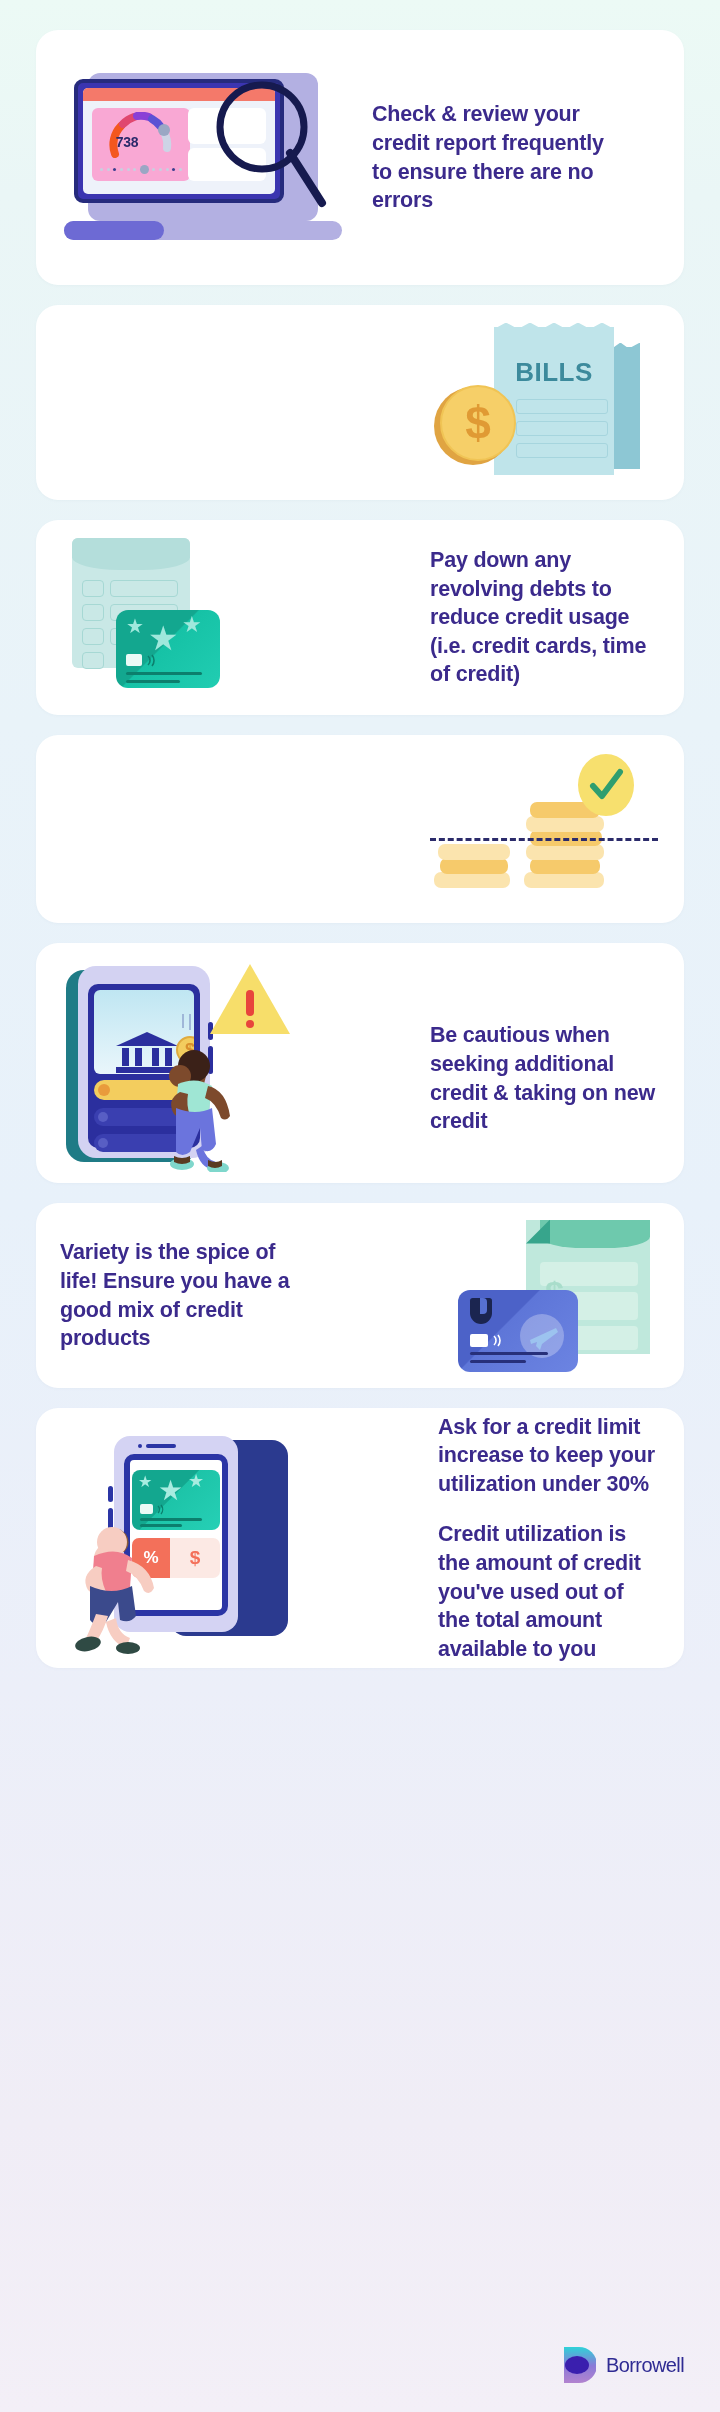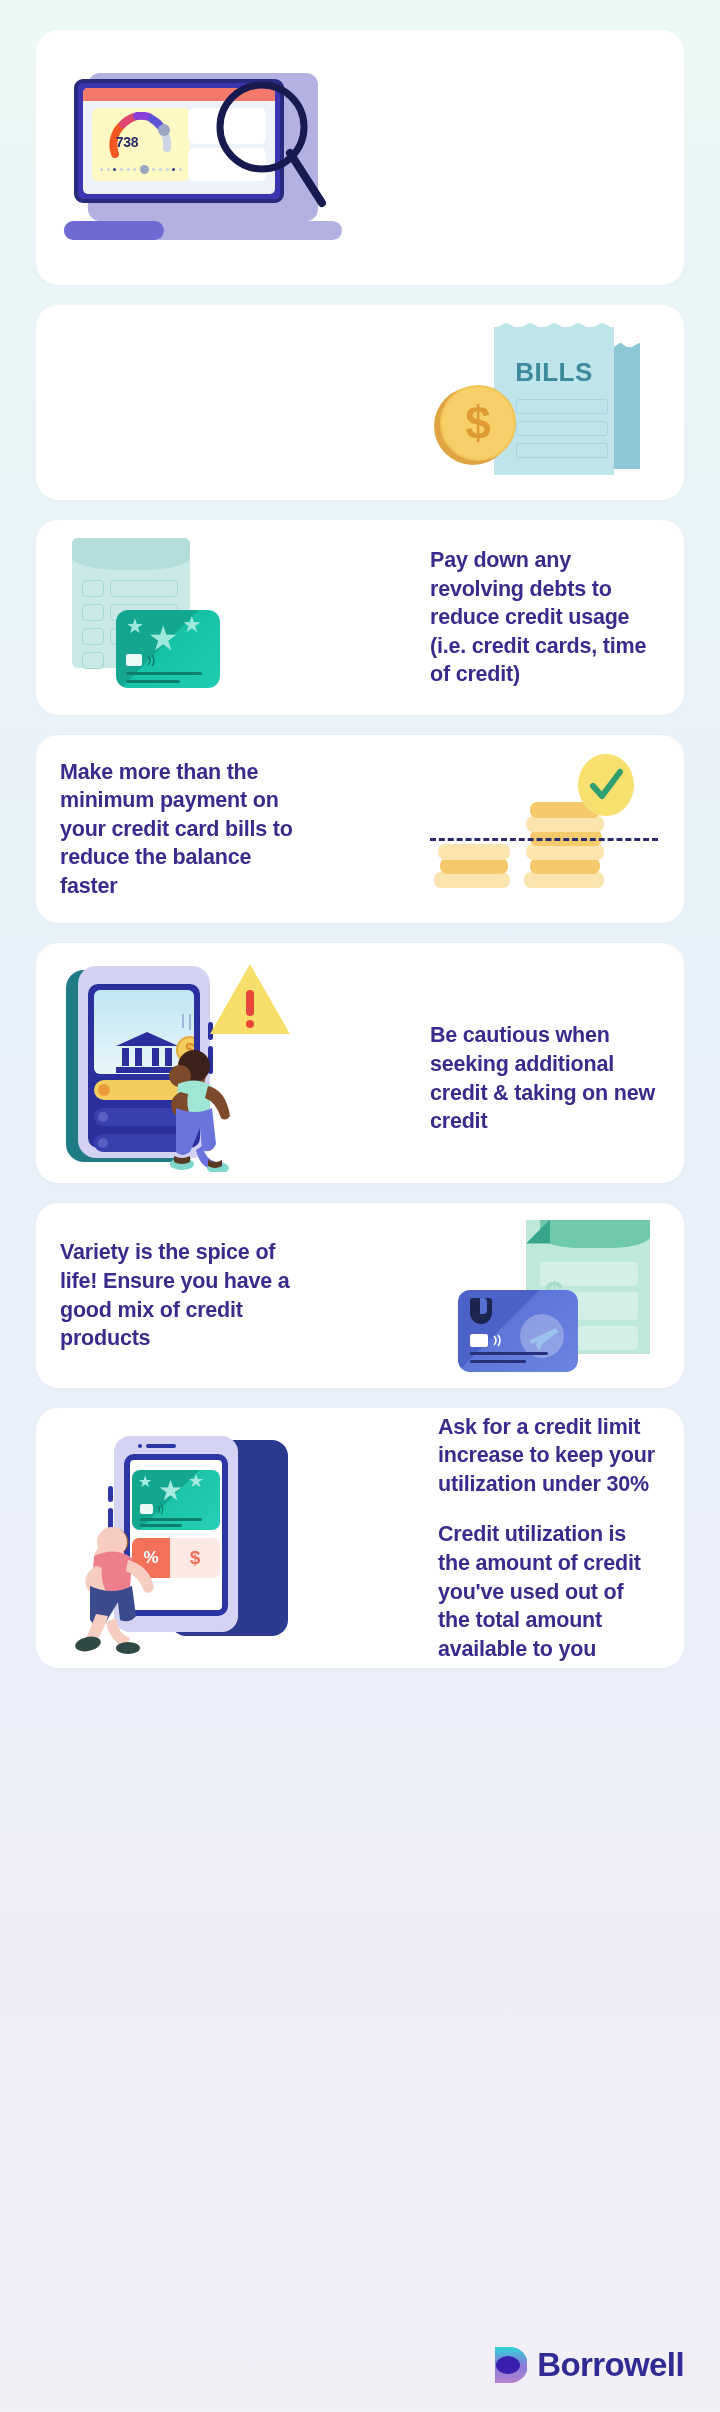--- a/index.html
+++ b/index.html
@@ -73,21 +73,21 @@
     background: #3b35b0; border-radius: 9px;
     border: 4px solid #262b7d;
   }
   .screen-inner {
     position: absolute; left: 5px; top: 5px; right: 5px; bottom: 5px;
     background: #eef2fa; border-radius: 5px; overflow: hidden;
   }
   .screen-bar { height: 13px; background: #f4796a; }
   .panel-left {
     position: absolute; left: 9px; top: 20px;
-    width: 98px; height: 73px; background: #fef9c3; border-radius: 6px;
+    width: 98px; height: 73px; background: #f9a8d4; border-radius: 6px;
   }
   .panel-right-a {
     position: absolute; right: 9px; top: 20px;
     width: 78px; height: 36px; background: #fff; border-radius: 6px;
   }
   .panel-right-b {
     position: absolute; right: 9px; top: 60px;
     width: 78px; height: 33px; background: #fff; border-radius: 6px;
   }
   .laptop-base {
@@ -408,21 +408,21 @@
     display: flex; align-items: center; justify-content: center;
   }
   .person7 { position: absolute; left: 8px; top: 92px; }
 
   
   .footer {
     position: absolute; right: 36px; bottom: 28px;
     display: flex; align-items: center; gap: 10px;
   }
   .logo-word {
-    color: #2f2b93; font-size: 33px; font-weight: bold; letter-spacing: -0.6px;
+    color: #2f2b93; font-size: 20px; font-weight: normal; letter-spacing: -0.6px;
   }
 </style>
 </head>
 <body>
 
 <div class="infographic">
 
   <div class="card c1">
     <div class="art">
       <div class="laptop-body">
@@ -463,20 +463,23 @@
         </div>
       </div>
       <div class="laptop-base"></div>
       <div class="laptop-base-hl"></div>
       <div class="magnifier">
         <svg width="120" height="150" viewBox="0 0 120 150">
           <line x1="78" y1="72" x2="110" y2="122" stroke="#161a4f" stroke-width="8" stroke-linecap="round"></line>
           <circle cx="50" cy="46" r="42" fill="none" stroke="#161a4f" stroke-width="7"></circle>
         </svg>
       </div>
+    </div>
+    <div class="text-wrap">
+      <div class="card-text">Check &amp; review your credit report frequently to ensure there are no errors</div>
     </div>
   </div>
 
   <div class="card c2">
     <div class="art">
       <div class="bill-paper2"></div>
       <div class="bill-zig2"></div>
       <div class="bill-paper"></div>
       <div class="bill-zig"></div>
       <div class="bill-label">BILLS</div>
@@ -513,23 +516,20 @@
         <div class="gcard-line" style="top:62px;width:76px"></div>
         <div class="gcard-line" style="top:70px;width:54px"></div>
       </div>
     </div>
     <div class="text-wrap">
       <div class="card-text">Pay down any revolving debts to reduce credit usage (i.e. credit cards, time of credit)</div>
     </div>
   </div>
 
   <div class="card c4">
-    <div class="text-wrap">
-      <div class="card-text">Make more than the minimum payment on your credit card bills to reduce the balance faster</div>
-    </div>
     <div class="art">
       <div class="cstack">
         <div class="cn" style="left:4px;top:118px;width:76px;height:16px;background:#fbe4ae"></div>
         <div class="cn" style="left:10px;top:104px;width:68px;height:16px;background:#f6ca6b"></div>
         <div class="cn" style="left:8px;top:90px;width:72px;height:16px;background:#fbe4ae"></div>
       </div>
       <div class="cstack">
         <div class="cn" style="left:94px;top:118px;width:80px;height:16px;background:#fbe4ae"></div>
         <div class="cn" style="left:100px;top:104px;width:70px;height:16px;background:#f6ca6b"></div>
         <div class="cn" style="left:96px;top:90px;width:78px;height:16px;background:#fbe4ae"></div>

